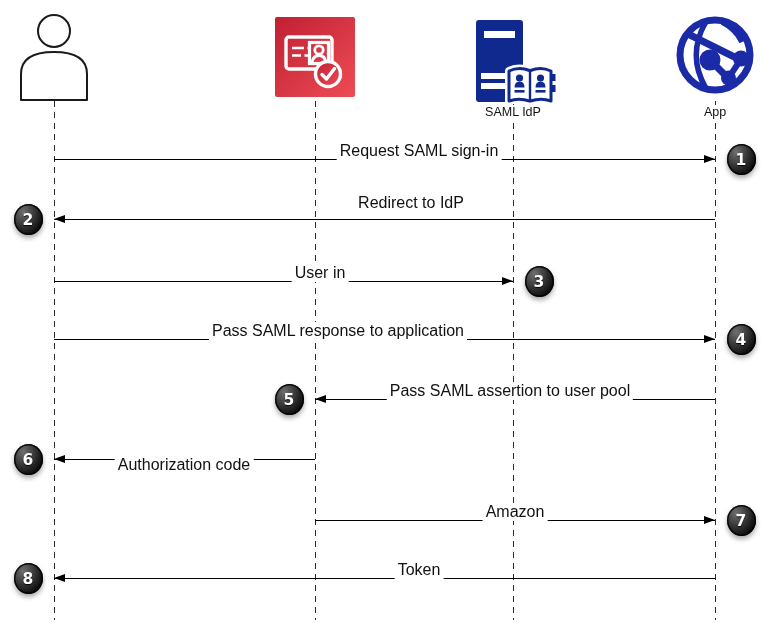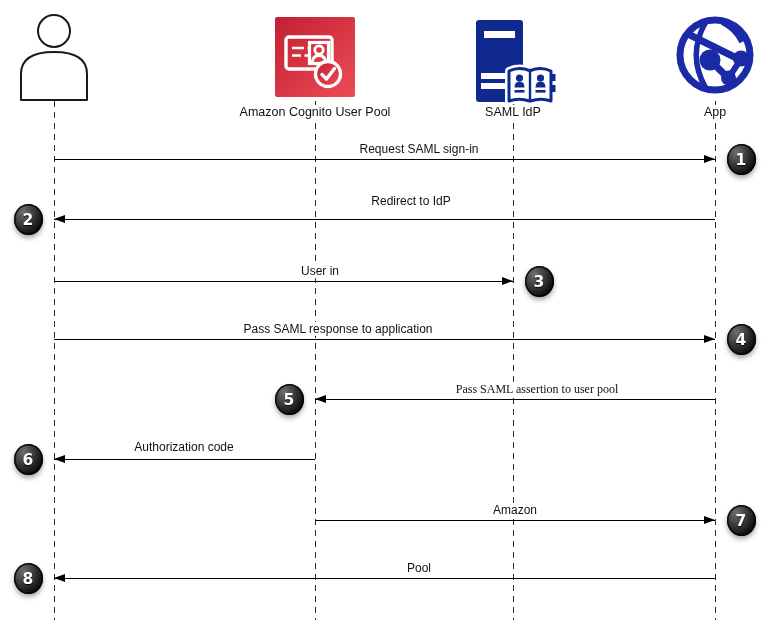--- a/index.html
+++ b/index.html
@@ -16,21 +16,21 @@
     position:absolute;transform:translateX(-50%);top:105px;z-index:2;
     font-size:12.5px;background:#fff;padding:0 3px;white-space:nowrap;
   }
   .msg-line{position:absolute;height:0;border-top:1.6px solid #000;z-index:1;}
   .arrowhead{position:absolute;width:0;height:0;z-index:1;
     border-top:4.5px solid transparent;border-bottom:4.5px solid transparent;}
   .arrowhead.right{border-left:11px solid #000;}
   .arrowhead.left{border-right:11px solid #000;}
   .msg-label{
     position:absolute;transform:translateX(-50%);z-index:2;
-    font-size:12px;background:#fff;padding:0 3px;white-space:nowrap;
+    font-size:16px;background:#fff;padding:0 3px;white-space:nowrap;
   }
   .badge{
     position:absolute;width:29px;height:31px;border-radius:50%;z-index:3;
     background:radial-gradient(ellipse at 32% 26%, #707070 0%, #353535 42%, #050505 80%);
     box-shadow:0 3px 5px rgba(0,0,0,.35), inset 0 0 0 1.5px rgba(0,0,0,.85);
     display:flex;align-items:center;justify-content:center;
     color:#fff;font-weight:bold;font-size:15.5px;font-family:"DejaVu Sans",sans-serif;
     text-shadow:0 1px 1px rgba(0,0,0,.9);
   }
 </style>
@@ -55,21 +55,20 @@
         </defs>
       <rect width="80" height="80" rx="2" fill="url(#cg)"></rect>
       <rect x="11" y="20" width="46" height="32" rx="3" fill="none" stroke="#fff" stroke-width="3.4"></rect>
       <path d="M17 31 H29 M32.5 31 H36 M17 38.5 H26 M29.5 38.5 H33" stroke="#fff" stroke-width="2.6" fill="none"></path>
       <rect x="34.5" y="25.5" width="19" height="21" fill="none" stroke="#fff" stroke-width="3.2"></rect>
       <circle cx="44" cy="33" r="4.2" fill="none" stroke="#fff" stroke-width="2.8"></circle>
       <path d="M37 46.5 Q37.5 38.5 44 38.5 Q50.5 38.5 51 46.5" fill="none" stroke="#fff" stroke-width="2.8"></path>
       <circle cx="53" cy="57" r="12.5" fill="url(#cg)" stroke="#fff" stroke-width="3.4"></circle>
       <path d="M47 57.5 L51.5 62 L59.5 51.5" fill="none" stroke="#fff" stroke-width="3.4" stroke-linecap="round" stroke-linejoin="round"></path>
     </svg></div>
-    <div class="actor-label" style="left: 315px;">Amazon Cognito User Pool</div>
     <div class="lifeline" style="left: 513px; top: 101px; height: 519px;"></div>
     <div class="actor-icon" style="left: 513px; top: 8px;">
     <svg width="86" height="98" viewBox="0 0 86 98">
       <rect x="6" y="12" width="47" height="82" rx="3" fill="#10298E"></rect>
       <rect x="14" y="23" width="31" height="7" fill="#fff"></rect>
       <rect x="11" y="65" width="25" height="6" fill="#fff"></rect>
       <rect x="11" y="75" width="25" height="6" fill="#fff"></rect>
       <path d="M39 63 Q49 58.5 59.5 62.5 L60.5 62.5 Q71 58.5 81 63 L81 93 Q71 89.5 60.5 93 L59.5 93 Q49 89.5 39 93 Z" fill="#fff" stroke="#fff" stroke-width="8" stroke-linejoin="round"></path>
       <path d="M39 63 Q49 58.5 59.5 62.5 L60.5 62.5 Q71 58.5 81 63 L81 93 Q71 89.5 60.5 93 L59.5 93 Q49 89.5 39 93 Z" fill="#fff" stroke="#10298E" stroke-width="3" stroke-linejoin="round"></path>
       <path d="M60 62.5 V93" stroke="#10298E" stroke-width="2.4"></path>
@@ -117,34 +116,34 @@
     </div>
     <div>
       <div class="msg-line" style="left: 54px; top: 339px; width: 661px;"></div>
       <div class="arrowhead right" style="top: 335.3px; left: 704px;"></div>
       <div class="msg-label" style="left: 338px; top: 322px;">Pass SAML response to application</div>
       <div class="badge" style="left: 726.5px; top: 324.3px;">4</div>
     </div>
     <div>
       <div class="msg-line" style="left: 315px; top: 399px; width: 400px;"></div>
       <div class="arrowhead left" style="top: 395.3px; left: 315px;"></div>
-      <div class="msg-label" style="left: 537px; top: 382px; font-family: Liberation Serif, serif;">Pass SAML assertion to user pool</div>
+      <div class="msg-label" style="left: 510px; top: 382px;">Pass SAML assertion to user pool</div>
       <div class="badge" style="left: 274.5px; top: 384.3px;">5</div>
     </div>
     <div>
       <div class="msg-line" style="left: 54px; top: 459px; width: 261px;"></div>
       <div class="arrowhead left" style="top: 455.3px; left: 54px;"></div>
-      <div class="msg-label" style="left: 184px; top: 440px;">Authorization code</div>
+      <div class="msg-label" style="left: 184px; top: 456px;">Authorization code</div>
       <div class="badge" style="left: 13.5px; top: 444.3px;">6</div>
     </div>
     <div>
       <div class="msg-line" style="left: 315px; top: 520px; width: 400px;"></div>
       <div class="arrowhead right" style="top: 516.3px; left: 704px;"></div>
       <div class="msg-label" style="left: 515px; top: 503px;">Amazon</div>
       <div class="badge" style="left: 726.5px; top: 505.3px;">7</div>
     </div>
     <div>
       <div class="msg-line" style="left: 54px; top: 578px; width: 661px;"></div>
       <div class="arrowhead left" style="top: 574.3px; left: 54px;"></div>
-      <div class="msg-label" style="left: 419px; top: 561px;">Pool</div>
+      <div class="msg-label" style="left: 419px; top: 561px;">Token</div>
       <div class="badge" style="left: 13.5px; top: 563.3px;">8</div>
     </div>
   </div>
 
 </body></html>

